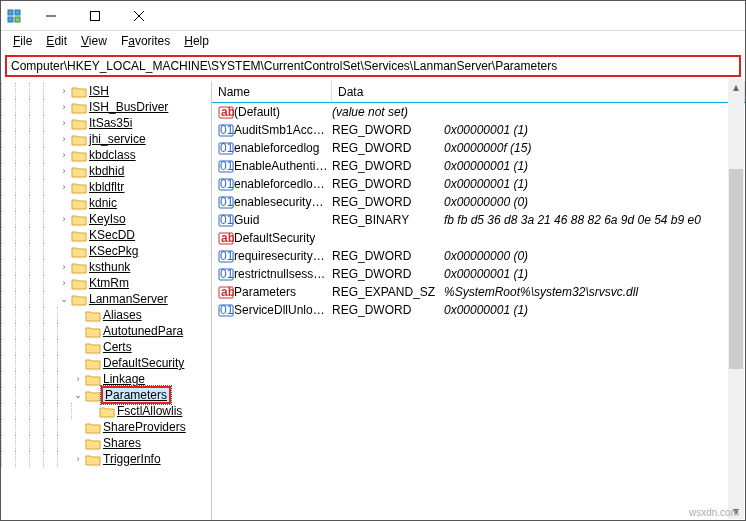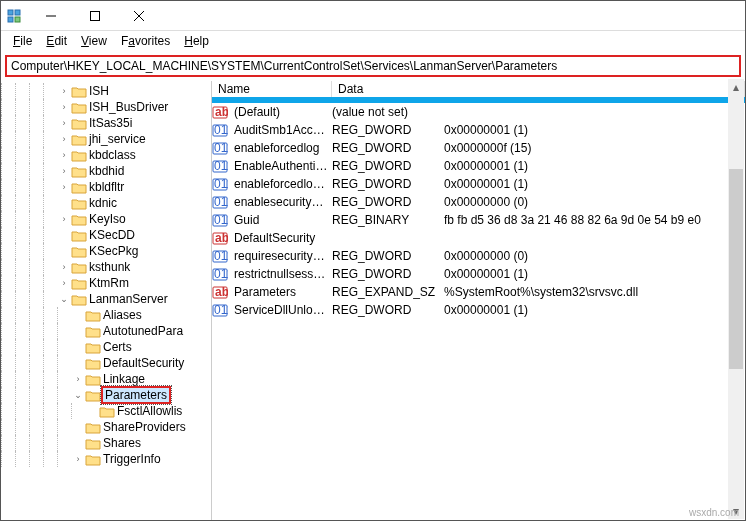--- a/index.html
+++ b/index.html
@@ -13,33 +13,33 @@
 .menuitem { padding: 1px 6px; cursor: default; }
 .mkey { text-decoration: underline; }
 .addressbar { margin: 4px; border: 2px solid #d22; padding: 2px 4px; height: 22px; display: flex; align-items: center; font-size: 12px; }
 .content { display: flex; height: calc(100% - 80px); }
 .tree { width: 211px; border-right: 1px solid #ccc; overflow: hidden; padding-top: 2px; }
 .values { flex: 1; overflow: hidden; }
 .tree-row { height: 16px; display: flex; align-items: center; white-space: nowrap; }
 .indent { display: inline-block; }
 .chev { width: 14px; display: inline-flex; justify-content: center; color: #666; font-size: 9px; }
 .folder { width: 16px; height: 14px; display: inline-flex; align-items: center; }
-.tree-label { padding: 0 2px; }
+.tree-label { padding: 0 2px; text-decoration: underline; }
 .tree-label.selected { background: #cde8ff; outline: 1px dotted #555; }
 .tree-label.hilite { border: 2px solid #d22; padding: 0 2px; }
-.cols { display: flex; border-bottom: 6px solid #0ea5e9; height: 22px; align-items: flex-start; }
+.cols { display: flex; border-bottom: 1px solid #0ea5e9; height: 22px; align-items: flex-start; }
 .col { padding: 0 6px; border-right: 1px solid #ddd; height: 100%; display: flex; align-items: center; }
 .col.name { width: 120px; }
 .col.type { width: 112px; }
 .col.data { flex: 1; }
 .vrow { display: flex; height: 18px; align-items: center; }
-.vrow .ic { width: 22px; display: flex; justify-content: flex-start; }
+.vrow .ic { width: 22px; display: flex; justify-content: flex-end; }
 .vrow .n { width: 98px; padding-right: 4px; white-space: nowrap; overflow: hidden; text-overflow: ellipsis; }
 .vrow .t { width: 112px; }
-.vrow .d { flex: 1; white-space: nowrap; overflow: hidden; }
+.vrow .d { flex: 1; white-space: nowrap; overflow: hidden; font-style: italic; }
 .scrollbar-v { position: absolute; right: 1px; top: 78px; bottom: 1px; width: 16px; background: #f0f0f0; }
 .scrollbar-v .thumb { position: absolute; left: 1px; right: 1px; top: 90px; height: 200px; background: #ccc; }
 .scrollbar-v .arrow { height: 16px; display: flex; align-items: center; justify-content: center; color: #666; }
 .watermark { position: absolute; right: 6px; bottom: 2px; font-size: 10px; color: #aaa; }
 </style>
 </head>
 <body>
 
 <div class="titlebar">
   <span class="app-icon">

